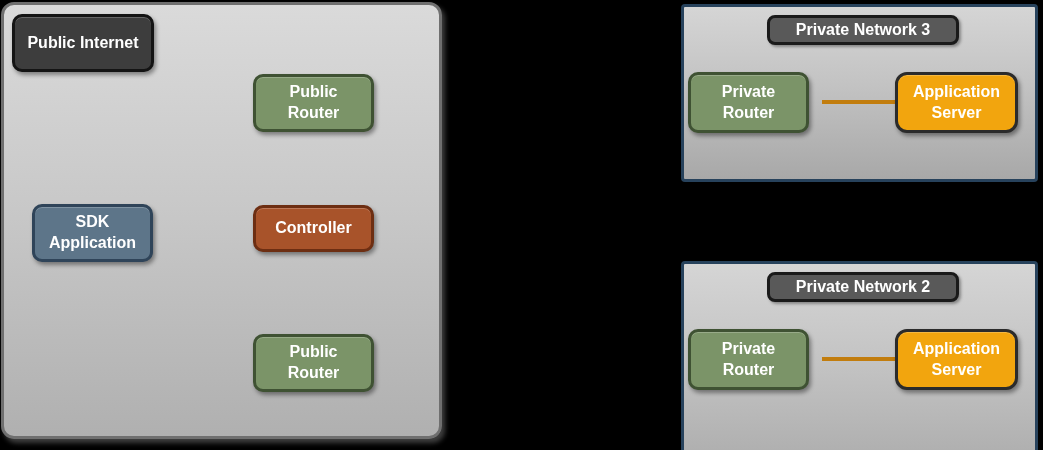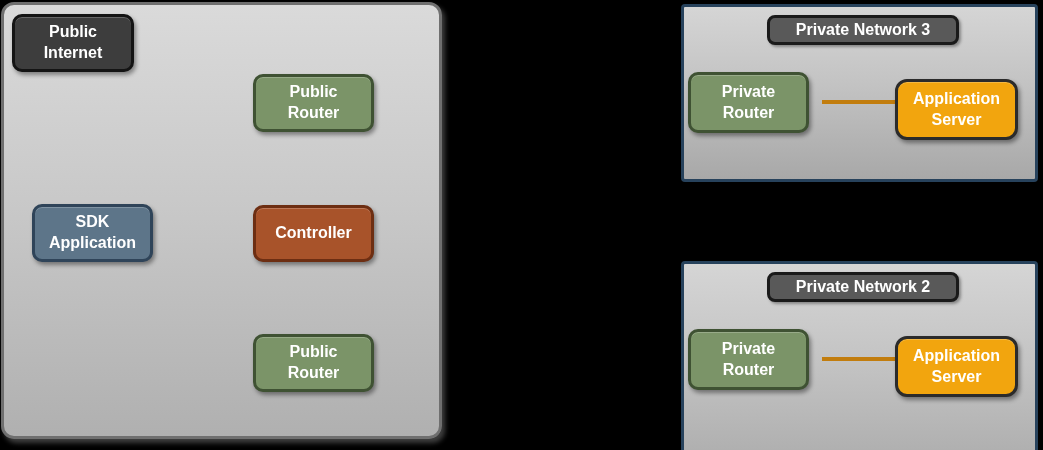--- a/index.html
+++ b/index.html
@@ -46,40 +46,40 @@
     padding: 2px 8px;
     box-shadow: 2px 3px 4px rgba(0,0,0,0.4), inset 0 1px 0 rgba(255,255,255,0.22);
   }
   .node-dark   { background: #3d3d3d; border: 3px solid #141414; }
   .node-green  { background: #7b9468; border: 3px solid #3f5233; align-items: center; }
   .node-slate  { background: #5d7589; border: 3px solid #2f4459; }
   .node-rust   { background: #a8532a; border: 3px solid #6d2e12; }
   .node-orange { background: #f2a50e; border: 3px solid #2b2b2b; border-radius: 12px; }
 
   
-  .pos-public-internet      { left: 8px;   top: 9px;   width: 122px; height: 58px; }
+  .pos-public-internet      { left: 8px;   top: 9px;   width: 142px; height: 58px; }
   .pos-public-router-top    { left: 249px; top: 69px;  width: 121px; height: 58px; }
   .pos-sdk-application      { left: 28px;  top: 199px; width: 121px; height: 58px; }
-  .pos-controller           { left: 249px; top: 200px; width: 121px; height: 57px; }
+  .pos-controller           { left: 249px; top: 200px; width: 121px; height: 47px; }
   .pos-public-router-bottom { left: 249px; top: 329px; width: 121px; height: 58px; }
 
   
   .network-title {
     position: absolute;
     left: 83px; top: 8px; width: 192px; height: 30px;
     box-sizing: border-box;
     display: flex; align-items: center; justify-content: center;
     background: #595959;
     border: 3px solid #1a1a1a;
     border-radius: 8px;
     color: #fff; font-weight: bold; font-size: 16px;
     box-shadow: 2px 2px 3px rgba(0,0,0,0.35);
   }
   .pos-private-router     { left: 4px;  top: 65px; width: 121px; height: 61px; }
-  .pos-application-server { left: 211px; top: 72px; width: 123px; height: 61px; }
+  .pos-application-server { left: 211px; top: 65px; width: 123px; height: 61px; }
   .connector {
     position: absolute;
     left: 138px; top: 93px; width: 75px; height: 4px;
     background: #c27d0e;
   }
 </style>
 </head>
 <body>
 
 <div class="canvas">

